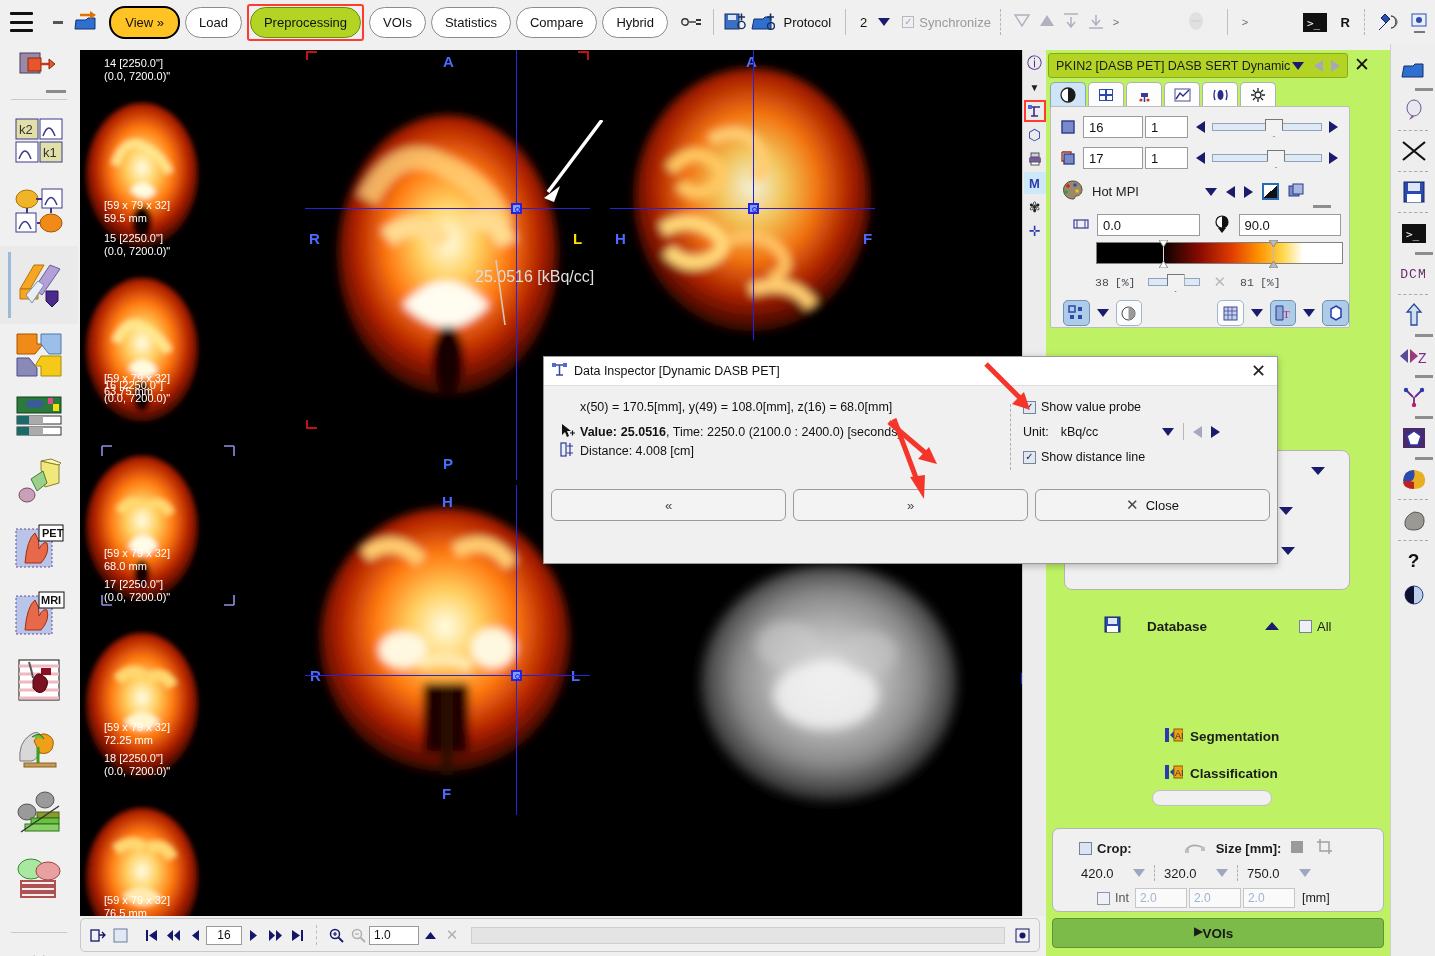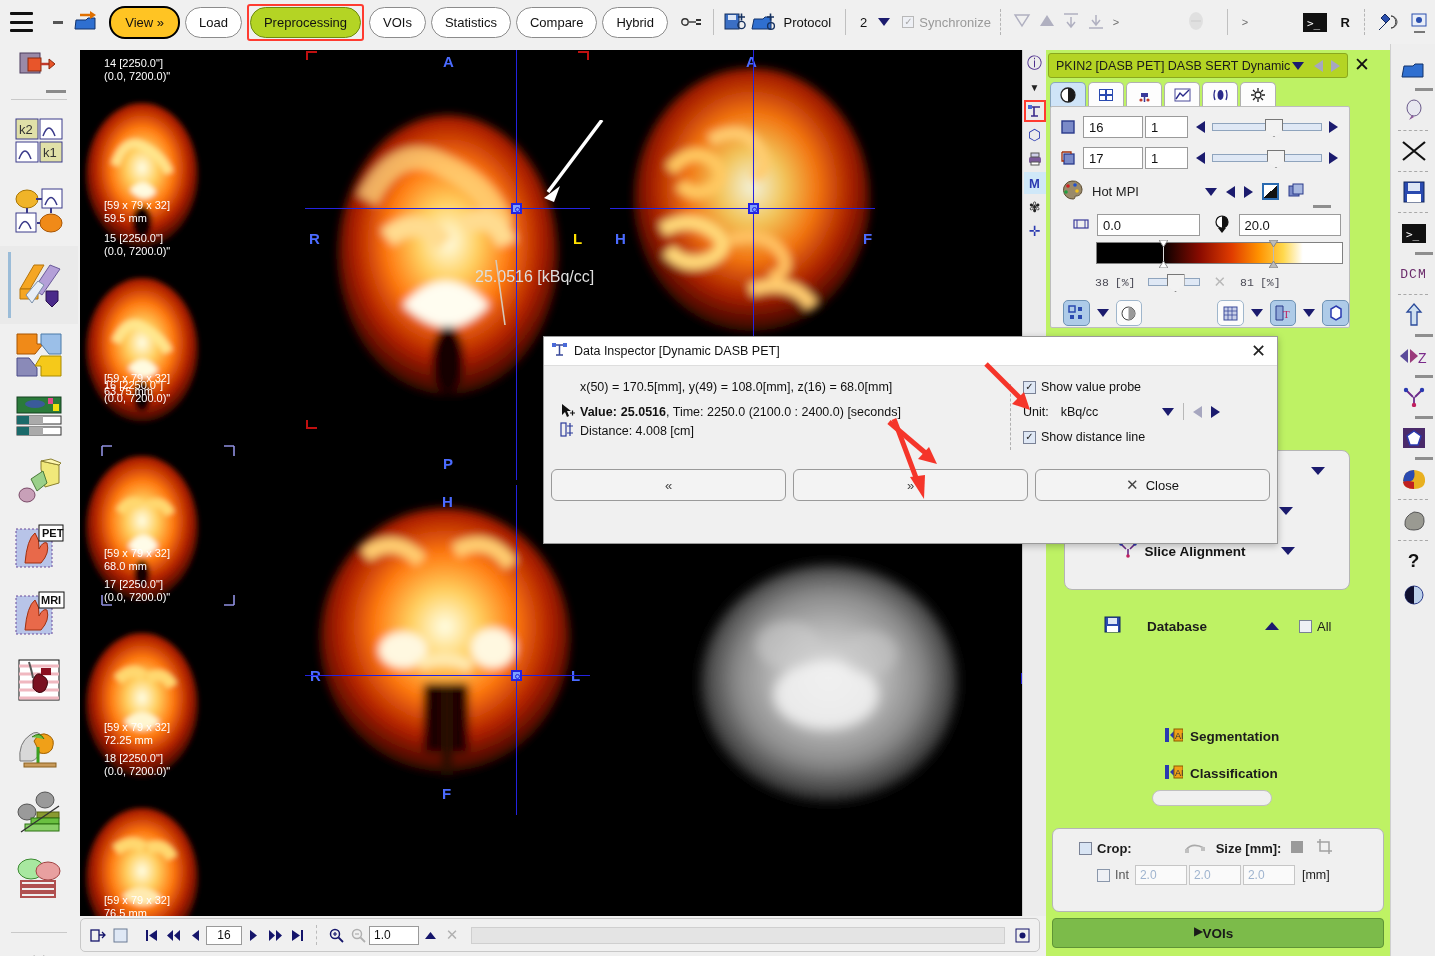--- a/index.html
+++ b/index.html
@@ -185,21 +185,21 @@
     position: absolute; left: 1390px; top: 44px; width: 45px; height: 912px;
     background: #eeeeee; border-left: 1px solid #cfcfcf;
   }
   .rr-item { width: 45px; height: 34px; display: flex; align-items: center;
     justify-content: center; cursor: pointer; }
   .rr-dash { width: 30px; height: 0; border-top: 1px dashed #a9a9a9; margin: 3px auto; }
   .rr-bar { width: 18px; height: 3px; background: #8e8e8e; margin: 2px auto 2px 24px; }
 
   
   #dialog {
-    position: absolute; left: 543px; top: 336px; width: 735px; height: 208px;
+    position: absolute; left: 543px; top: 356px; width: 735px; height: 208px;
     background: #f0f0f0; border: 1px solid #9a9a9a;
     box-shadow: 0 2px 7px rgba(0,0,0,.25);
   }
   #dlg-title { height: 29px; background: #ffffff; display: flex; align-items: center;
     padding: 0 8px; border-bottom: 1px solid #dedede; }
   #dlg-title .t { font-size: 12.5px; color: #111; margin-left: 7px; }
   #dlg-close { margin-left: auto; font-size: 18px; color: #222; cursor: pointer;
     line-height: 18px; padding: 0 3px; }
   .dlg-line { font-size: 12.5px; color: #111; }
   .dlg-btn { height: 32px; border: 1px solid #9a9a9a; border-radius: 6px;
@@ -873,21 +873,21 @@
             </svg>
         </div>
         <div class="txtfield" style="width:115px;margin-left:8px">0.0</div>
         <div style="margin-left:14px">
           <svg width="17" height="18">
               <circle cx="8" cy="7" r="6" fill="#fff" stroke="#111" stroke-width="1.2"></circle>
               <path d="M8 1 a6 6 0 0 1 0 12 z" fill="#111"></path>
               <path d="M4 13 h8 l-4 5 z" fill="#111"></path>
             </svg>
         </div>
-        <div class="txtfield" style="width:115px;margin-left:8px">20.0</div>
+        <div class="txtfield" style="width:115px;margin-left:8px">90.0</div>
       </div>
 
       <div style="padding:6px 0 0 45px">
         <div class="colorbar">
           <div class="cbmark" style="left:62px">
             <svg width="9" height="28">
                 <path d="M0 0 L9 0 L4.5 7 Z" fill="#fff" stroke="#888"></path>
                 <path d="M4.5 7 V21" stroke="#ddd"></path>
                 <path d="M0 28 L9 28 L4.5 21 Z" fill="#fff" stroke="#888"></path>
               </svg>
@@ -1034,20 +1034,30 @@
         <span style="font-size:13px;font-weight:bold;margin-left:10px">Size [mm]:</span>
         <span style="margin-left:10px"><svg width="12" height="12">
               <rect width="12" height="12" fill="#9a9a9a"></rect>
             </svg></span>
         <span style="margin-left:13px;opacity:.5">
           <svg width="17" height="17">
               <path d="M4 1 V13 H16 M1 4 H13 V16" stroke="#555" stroke-width="1.5" fill="none"></path>
             </svg>
         </span>
       </div>
+      <div class="row" style="padding:7px 0 0 28px">
+        <span style="font-size:13px;width:52px">420.0</span>
+        <span class="tri-down dim"></span>
+        <span style="border-left:1px dashed #b0b0b0;height:16px;margin:0 9px"></span>
+        <span style="font-size:13px;width:52px">320.0</span>
+        <span class="tri-down dim"></span>
+        <span style="border-left:1px dashed #b0b0b0;height:16px;margin:0 9px"></span>
+        <span style="font-size:13px;width:52px">750.0</span>
+        <span class="tri-down dim"></span>
+      </div>
       <div class="row" style="padding:7px 0 0 44px">
         <span class="chk" style="width:13px;height:13px;border-color:#8a97ab"></span>
         <span style="font-size:12.5px;color:#555">Int</span>
         <span class="grayfield" style="width:52px;margin-left:6px">2.0</span>
         <span class="grayfield" style="width:52px;margin-left:2px">2.0</span>
         <span class="grayfield" style="width:52px;margin-left:2px">2.0</span>
         <span style="font-size:12.5px;margin-left:7px">[mm]</span>
       </div>
     </div>
 

